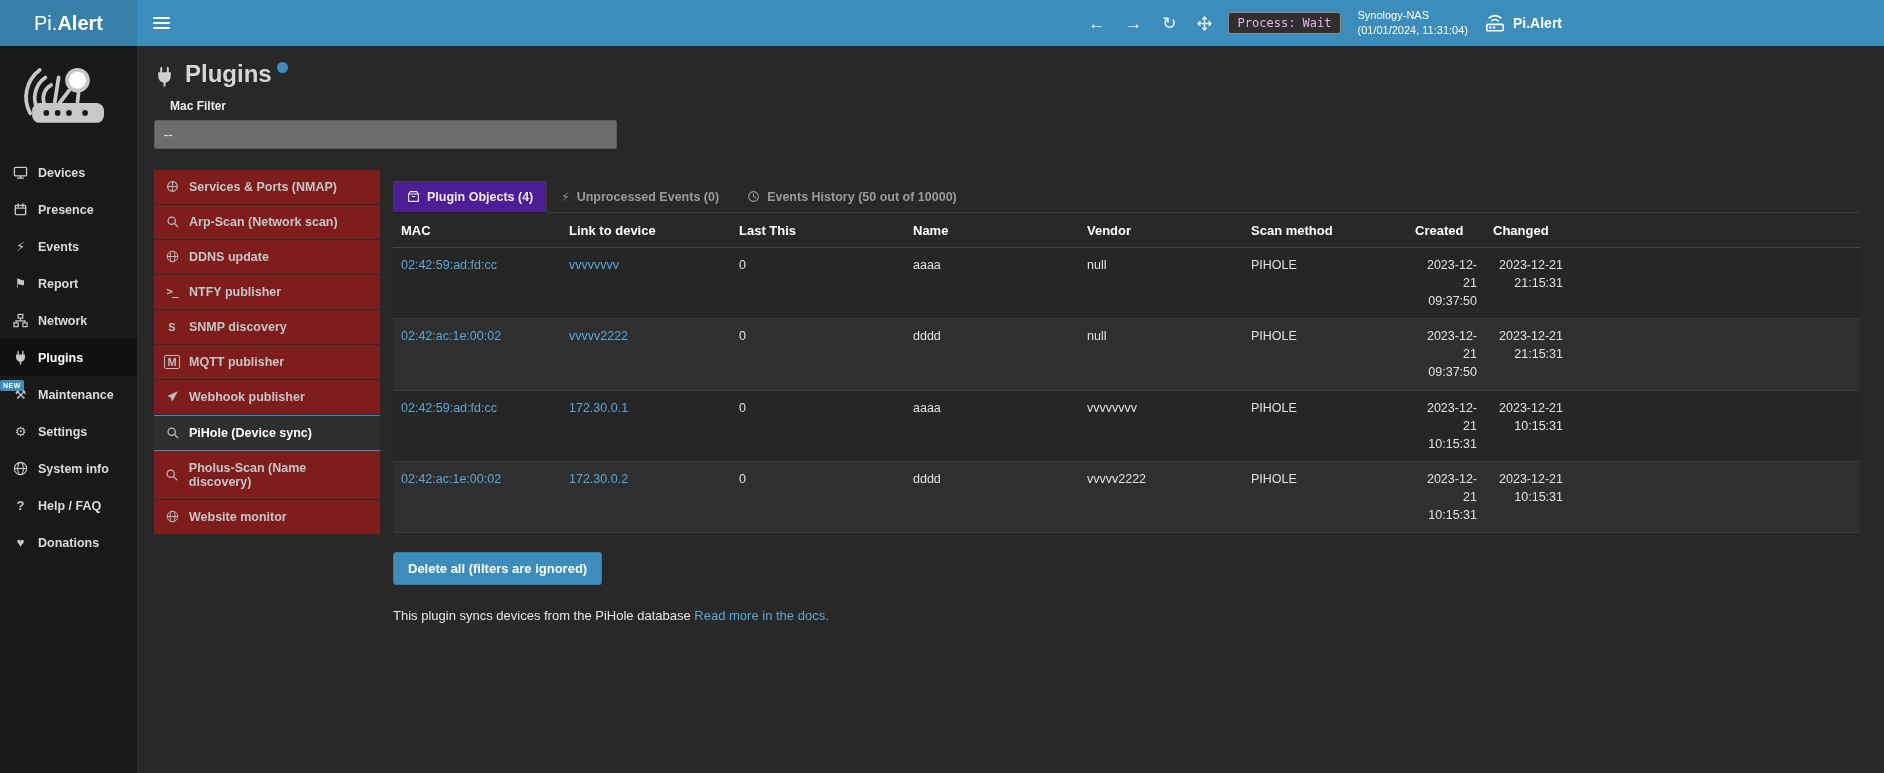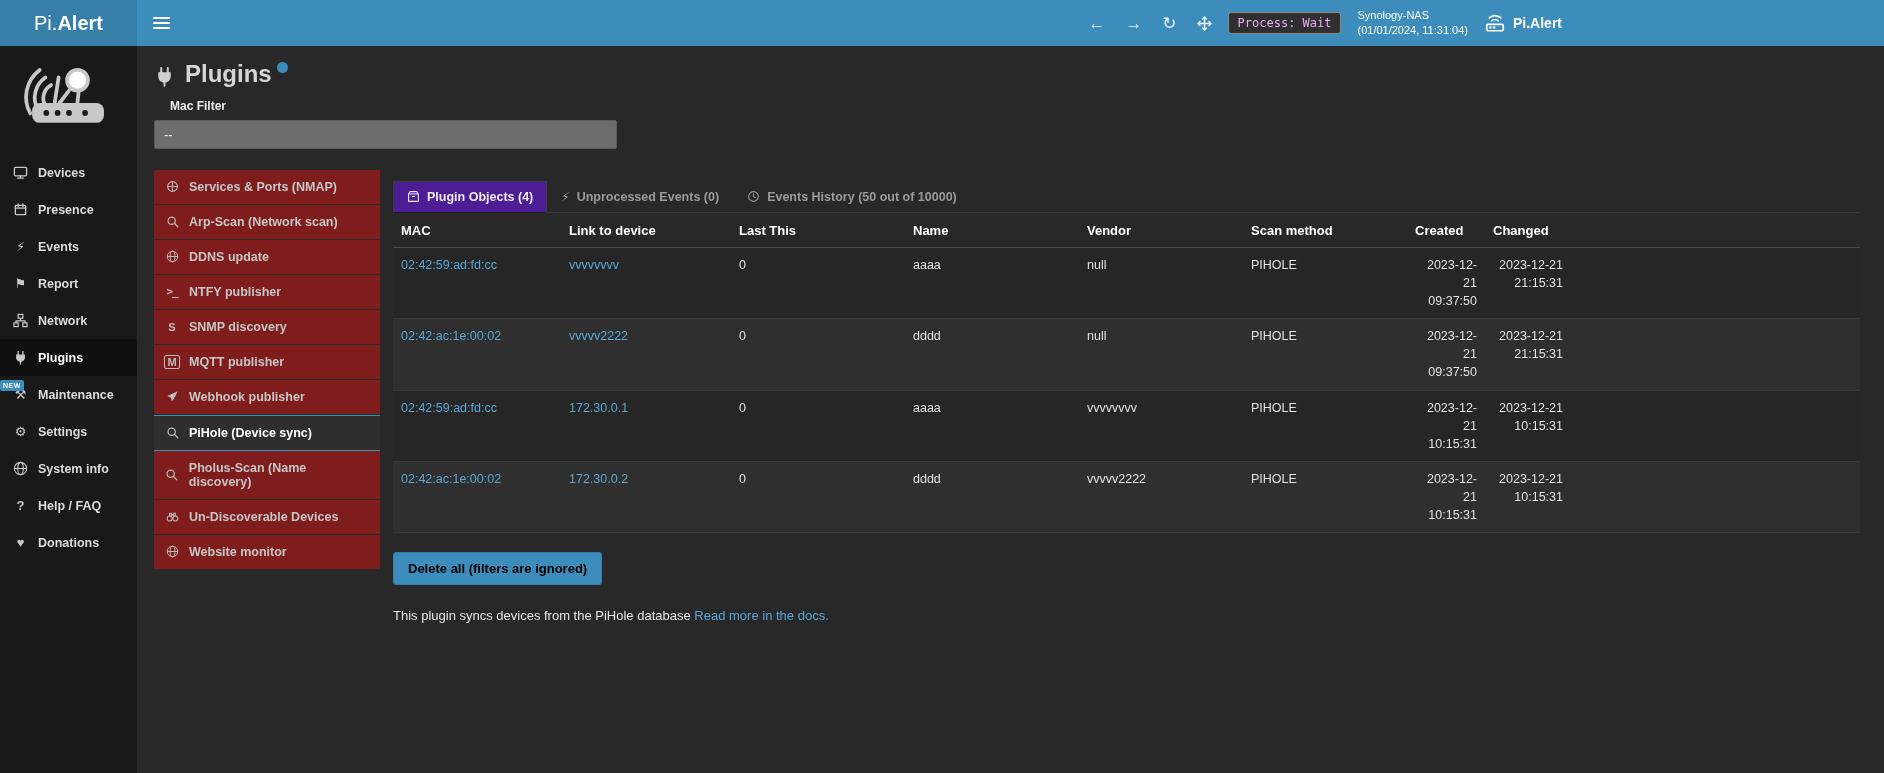--- a/index.html
+++ b/index.html
@@ -64,21 +64,21 @@
 
   table.objects { width:100%; border-collapse:collapse; table-layout:fixed; font-size:12.5px; }
   .objects th { text-align:left; padding:10px 8px 9px; font-size:13px; color:#fff; border-bottom:1px solid #4a4a4a; font-weight:700; }
   .objects td { padding:8px; color:#e2e2e2; vertical-align:top; line-height:1.45; }
   .objects tbody tr { border-bottom:1px solid #3a3a3a; }
   .objects tbody tr:nth-child(odd) { background:#262626; }
   .objects tbody tr:nth-child(even) { background:#2f2f2f; }
   .objects a { color:#5aa7d9; text-decoration:none; cursor:pointer; }
   .col-right { text-align:right; }
 
-  .delete-btn { margin-top:19px; background:#3c8dbc; border:1px solid #367fa9; color:#000000; font-size:13px; font-weight:600; padding:8px 14px; border-radius:3px; cursor:pointer; font-family:inherit; }
+  .delete-btn { margin-top:19px; background:#3c8dbc; border:1px solid #367fa9; color:#ffffff; font-size:13px; font-weight:600; padding:8px 14px; border-radius:3px; cursor:pointer; font-family:inherit; }
   .footer-note { margin-top:23px; font-size:13px; color:#e6e6e6; }
   .footer-note .doc-link { color:#5aa7d9; cursor:pointer; }
 
   svg.ico { display:block; }
 </style>
 </head>
 <body>
 
 <div class="topbar">
   <div class="brand">
@@ -328,32 +328,20 @@
         <div class="plugin-item">
           <span class="picon">
               <svg class="ico" viewBox="0 0 16 16" width="13" height="13">
                 <g stroke="currentColor" fill="none" stroke-width="1.5" stroke-linecap="round">
                   <circle cx="7" cy="7" r="4.5"></circle>
                   <path d="M10.5 10.5 14.5 14.5"></path>
                 </g>
               </svg>
             </span>
           <span>Pholus-Scan (Name discovery)</span>
-        </div>
-        <div class="plugin-item">
-          <span class="picon">
-              <svg class="ico" viewBox="0 0 16 16" width="13" height="13">
-                <g stroke="currentColor" fill="none" stroke-width="1.3">
-                  <circle cx="4.5" cy="10.5" r="3"></circle>
-                  <circle cx="11.5" cy="10.5" r="3"></circle>
-                  <path d="M4.5 7.5V4h2v4M11.5 7.5V4h-2v4M6.5 6h3"></path>
-                </g>
-              </svg>
-            </span>
-          <span>Un-Discoverable Devices</span>
         </div>
         <div class="plugin-item">
           <span class="picon">
               <svg class="ico" viewBox="0 0 16 16" width="13" height="13">
                 <g stroke="currentColor" fill="none" stroke-width="1.2">
                   <circle cx="8" cy="8" r="6.5"></circle>
                   <ellipse cx="8" cy="8" rx="3" ry="6.5"></ellipse>
                   <path d="M1.5 8h13"></path>
                 </g>
               </svg>

